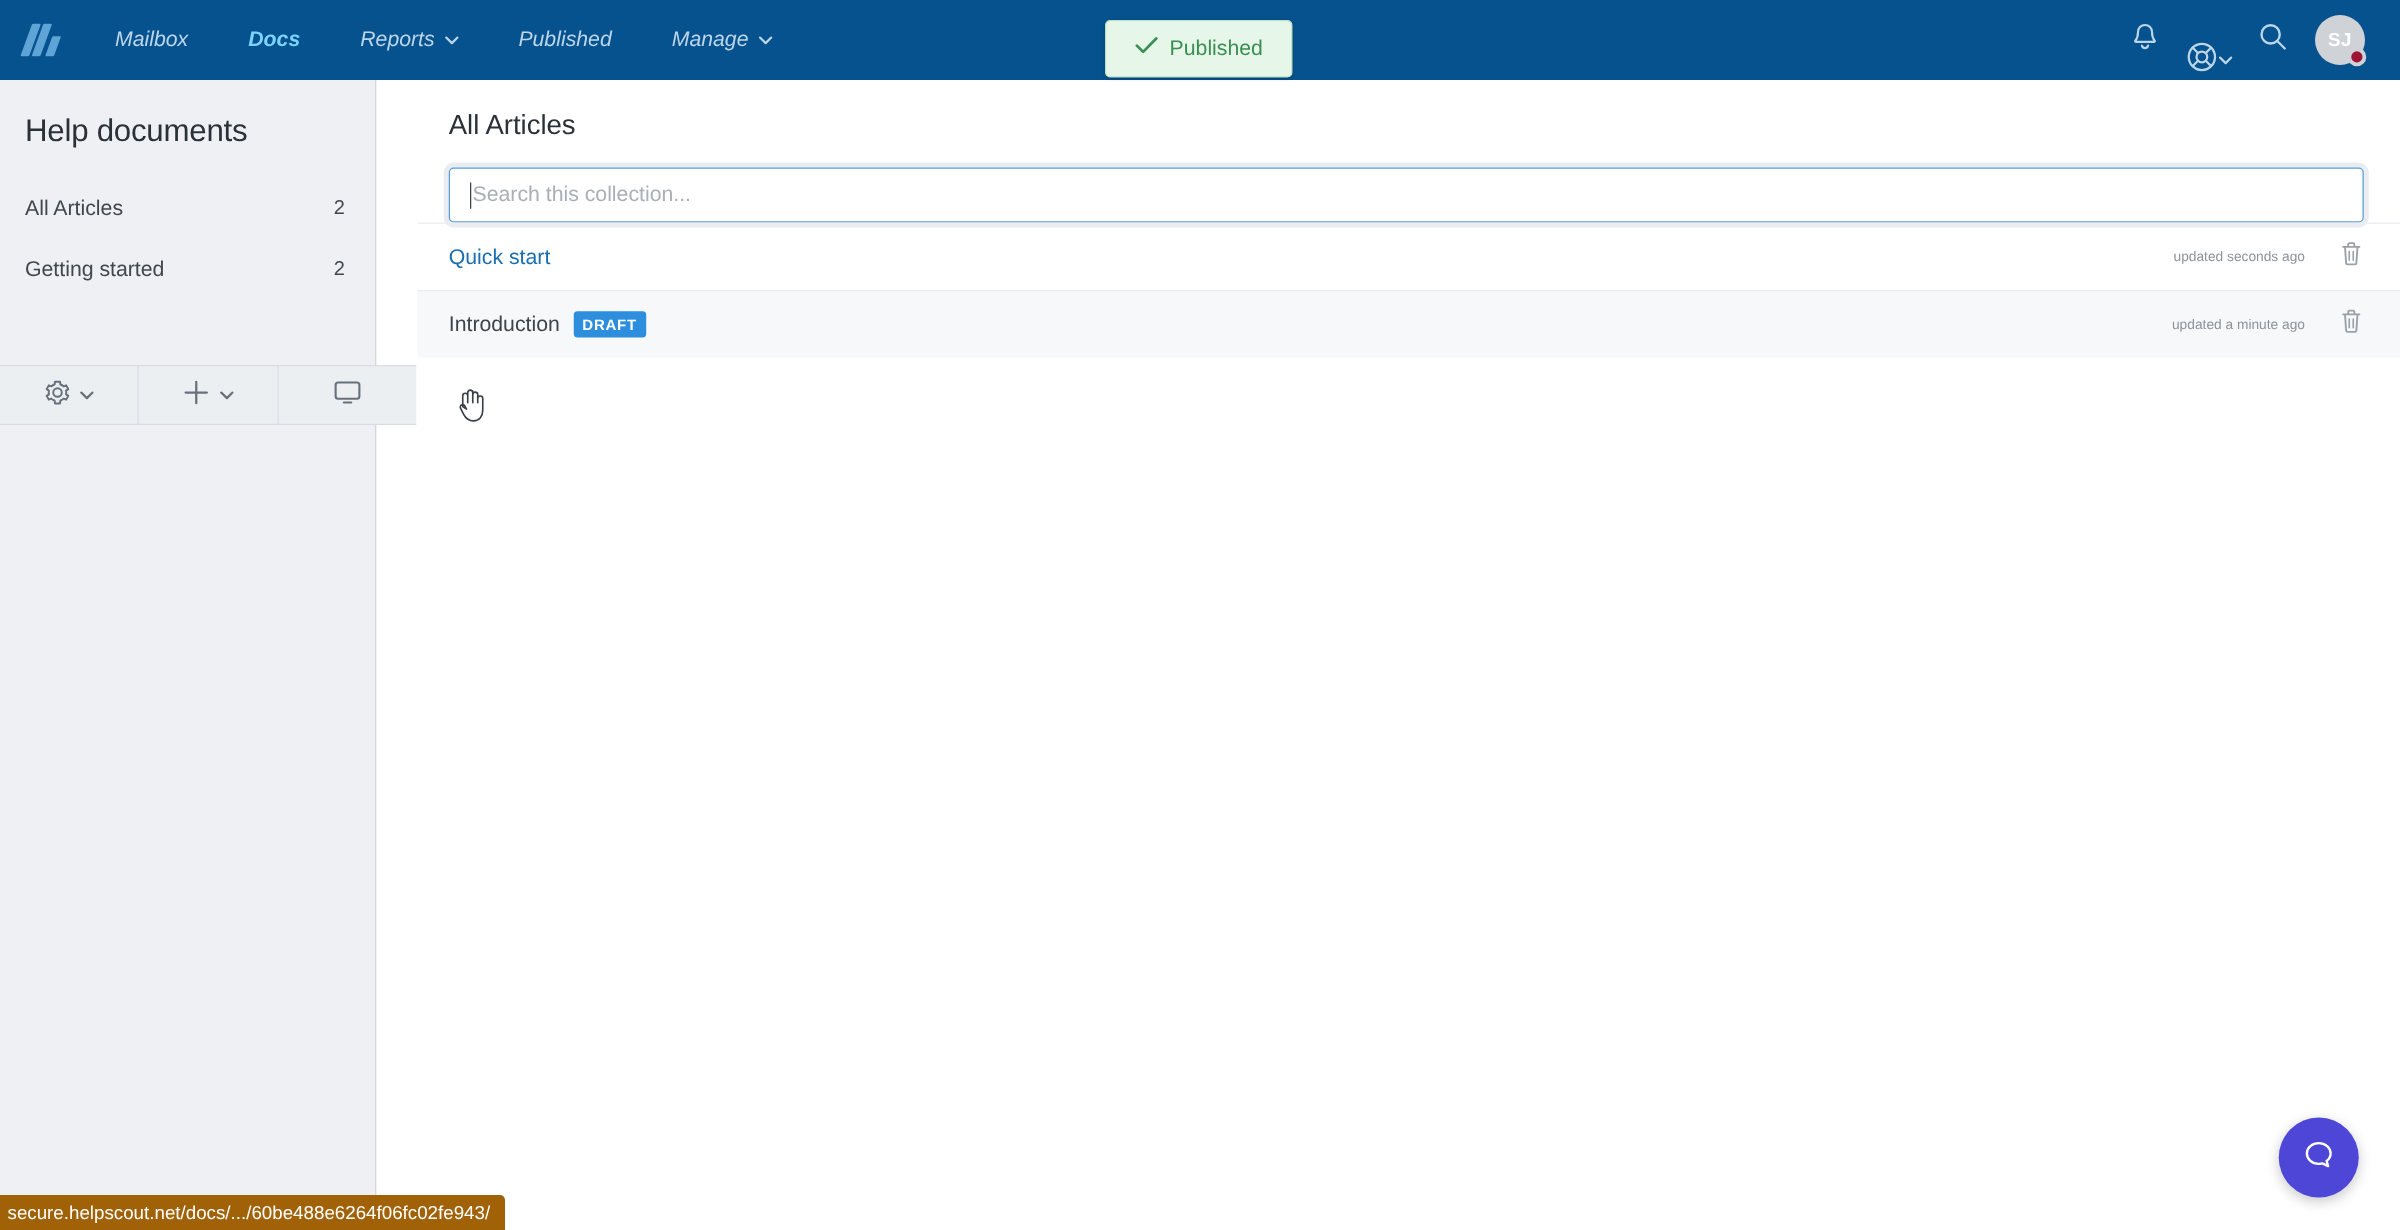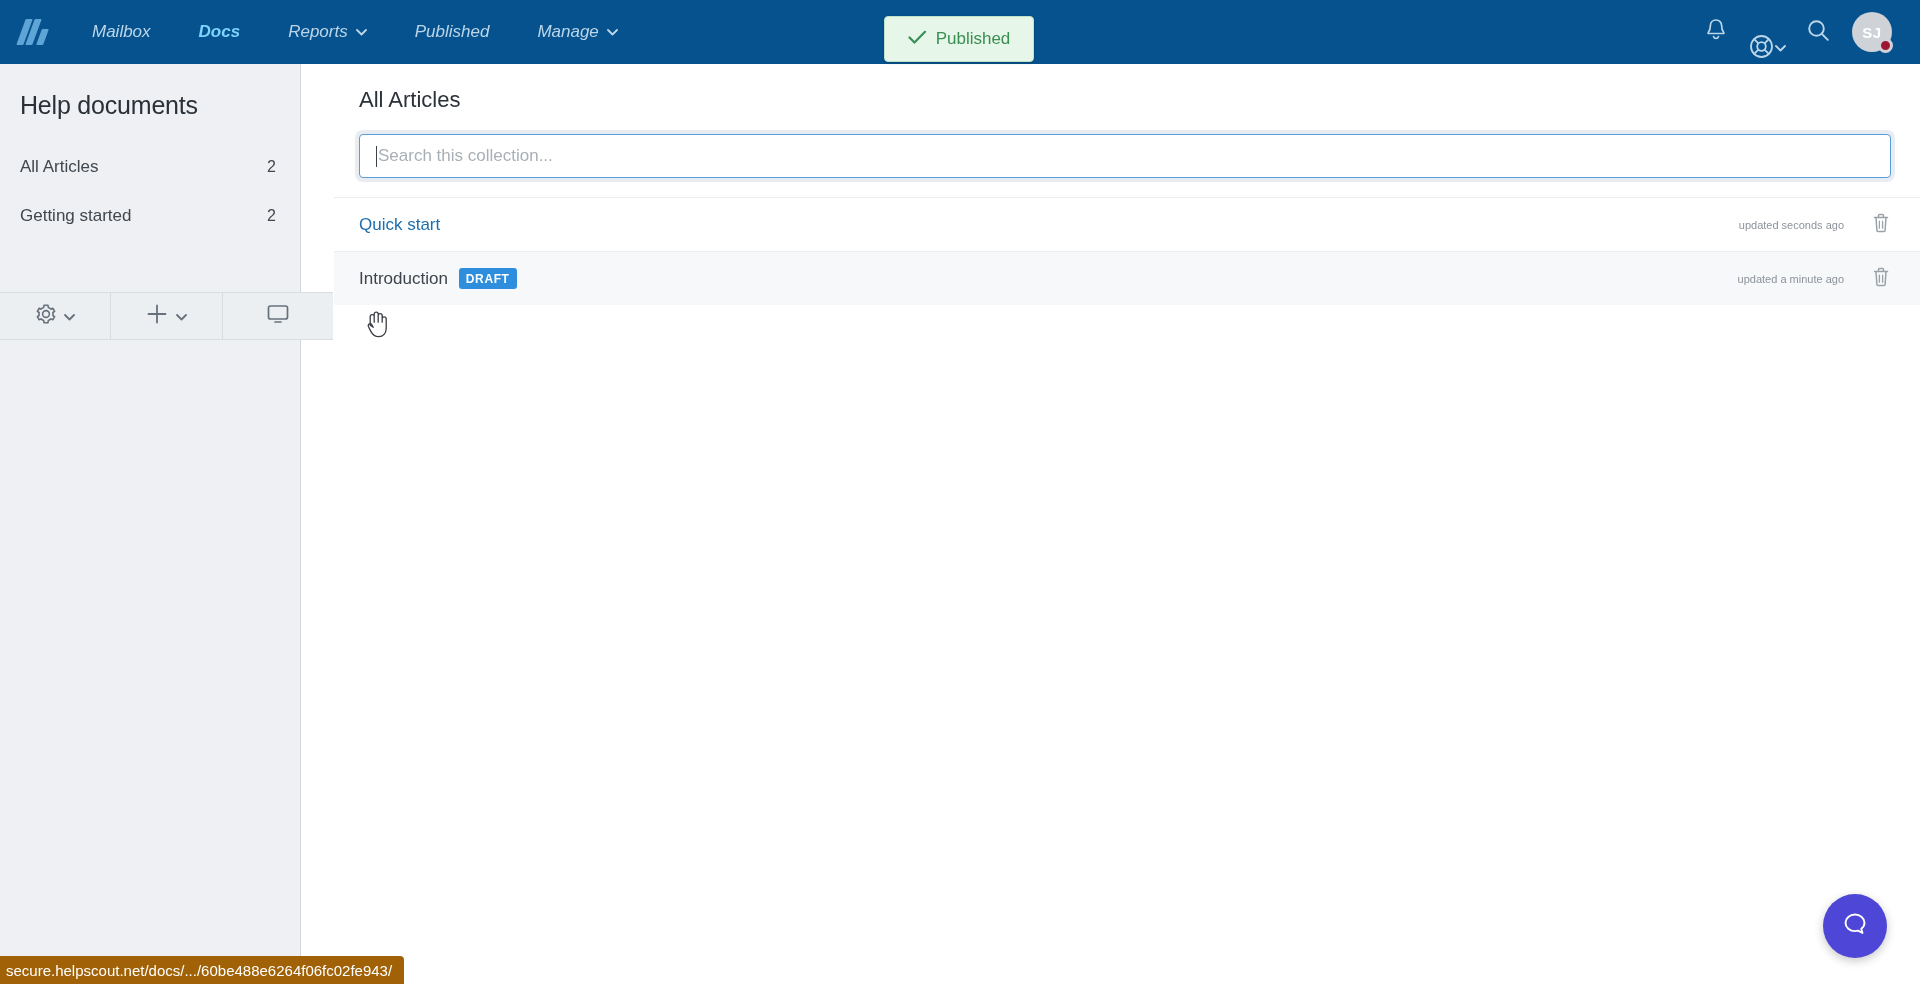--- a/index.html
+++ b/index.html
@@ -137,21 +137,21 @@
     font-family: "Liberation Sans", sans-serif;
     font-size: 17px; color: #2b3138;
     width: 100%; height: 32px; padding: 0 14px 0 18px;
   }
   .search-input::placeholder { color: #a9afb6; }
   .caret {
     position: absolute; left: 16px; top: 11px;
     width: 1px; height: 21px; background: #3b4149;
   }
 
-  .list { margin-top: 19px; }
+  .list { }
   .row {
     position: relative;
     display: flex; align-items: center;
     height: 54px; padding: 0 29px 0 25px;
     border-top: 1px solid #eaecef;
     cursor: pointer;
   }
   .row.hovered { background: #f7f8f9; }
   .row-title { font-size: 17px; color: #1b6fb0; }
   .row.hovered .row-title { color: #3d444c; }

